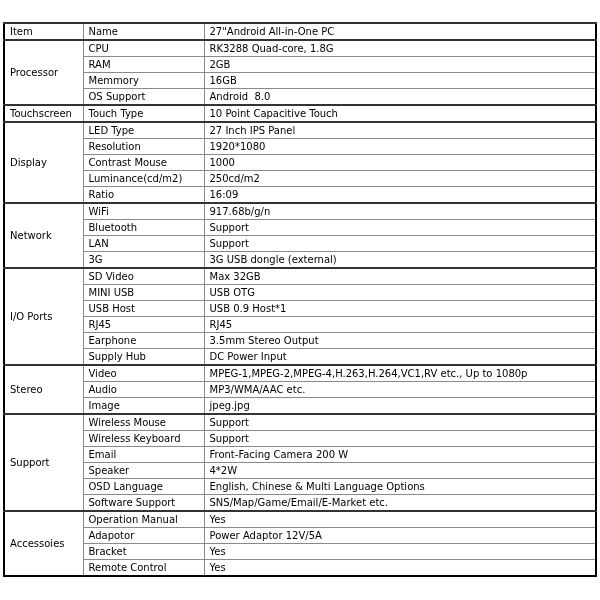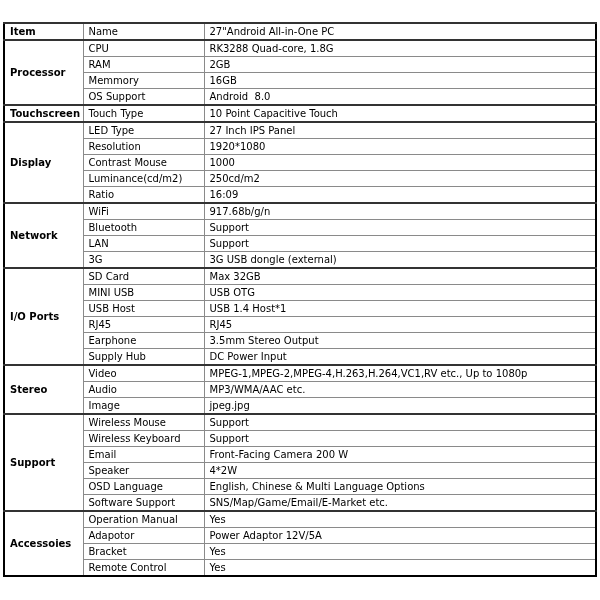--- a/index.html
+++ b/index.html
@@ -29,21 +29,21 @@
   }
   table.spec td {
     border: 1px solid #8a8a8a;
     vertical-align: middle;
     padding: 0 2px 0 5px;
     overflow: hidden;
     white-space: pre;
     line-height: 1.1;
   }
   table.spec td.cat {
-    font-weight: bold;
+    font-weight: normal;
   }
   table.spec tr.sec-first > td {
     border-top: 2px solid #333333;
   }
 </style>
 </head>
 <body>
 
 <div class="page">
   <table class="spec">
@@ -113,30 +113,30 @@
         <tr>
           <td>LAN</td>
           <td>Support</td>
         </tr>
         <tr>
           <td>3G</td>
           <td>3G USB dongle (external)</td>
         </tr>
         <tr class="sec-first">
           <td class="cat" rowspan="6">I/O Ports</td>
-          <td>SD Card</td>
+          <td>SD Video</td>
           <td>Max 32GB</td>
         </tr>
         <tr>
           <td>MINI USB</td>
           <td>USB OTG</td>
         </tr>
         <tr>
           <td>USB Host</td>
-          <td>USB 1.4 Host*1</td>
+          <td>USB 0.9 Host*1</td>
         </tr>
         <tr>
           <td>RJ45</td>
           <td>RJ45</td>
         </tr>
         <tr>
           <td>Earphone</td>
           <td>3.5mm Stereo Output</td>
         </tr>
         <tr>

